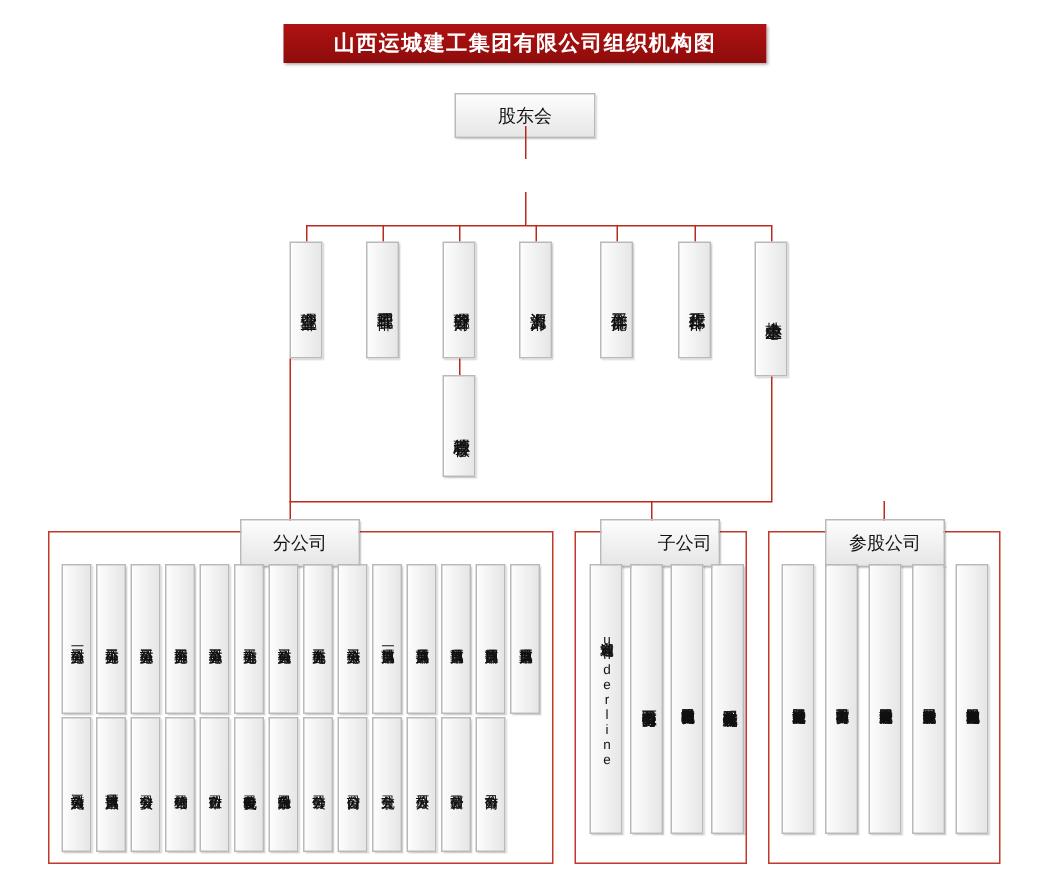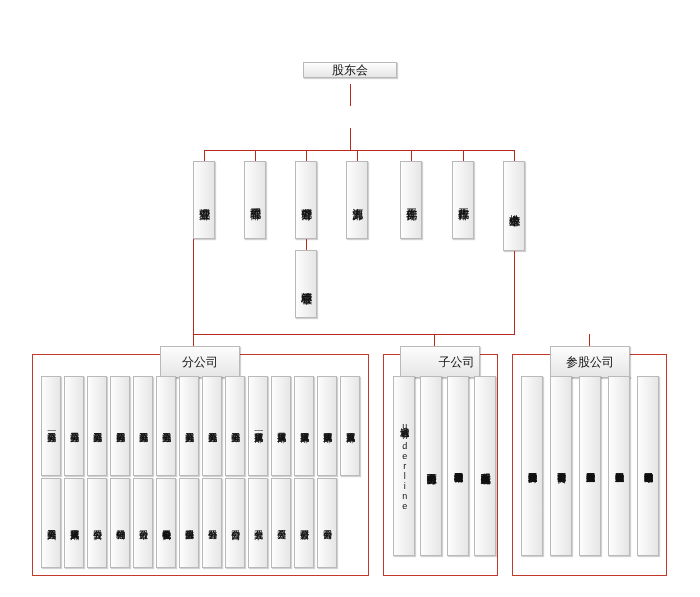--- a/index.html
+++ b/index.html
@@ -78,22 +78,23 @@
     font-size:12px;
     height:32px;
     box-sizing:border-box;
   }
 </style>
 </head>
 <body>
 
 <div id="chart">
 
+  <div class="title-banner">山西运城建工集团有限公司组织机构图</div>
 
-  <div class="node" style="left:303px;top:62px;width:94px;height:16px;">股东会</div>
+  <div class="node" style="left:303px;top:62px;width:94px;height:30px;">股东会</div>
 
   <div class="ln lnv" style="left:350px;top:84px;height:22px;"></div>
 
 
   <div class="ln lnv" style="left:350px;top:128px;height:22px;"></div>
 
   <div class="ln lnh" style="left:204px;top:150px;width:310px;"></div>
 
   <div class="ln lnv" style="left:204px;top:150px;height:11px;"></div>
   <div class="ln lnv" style="left:255px;top:150px;height:11px;"></div>

